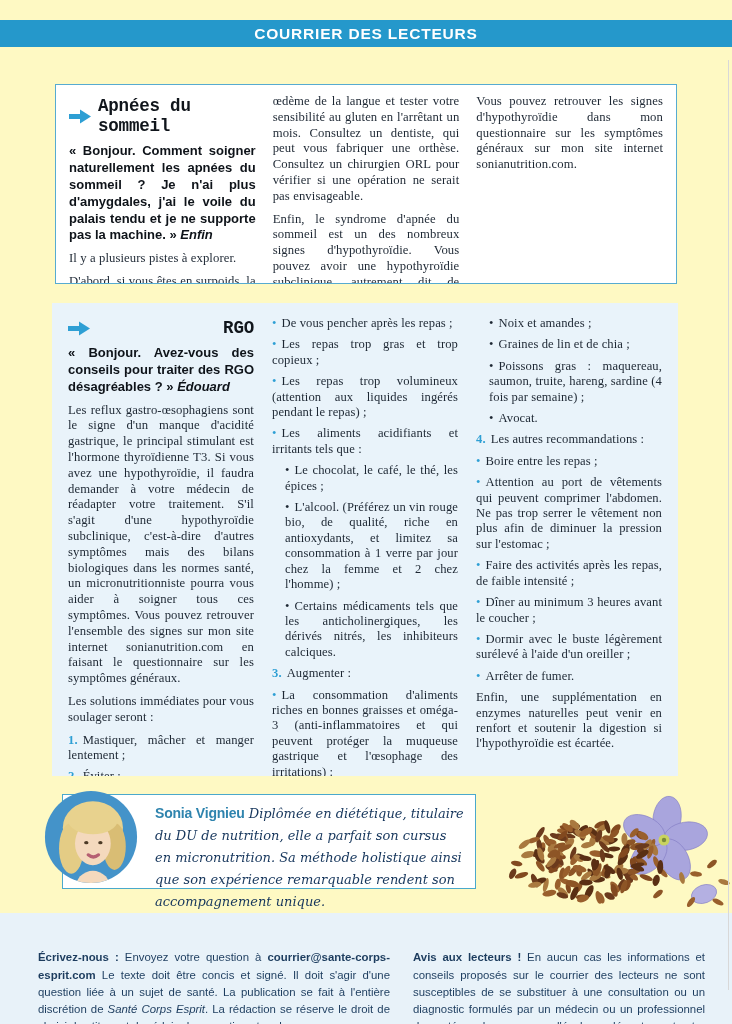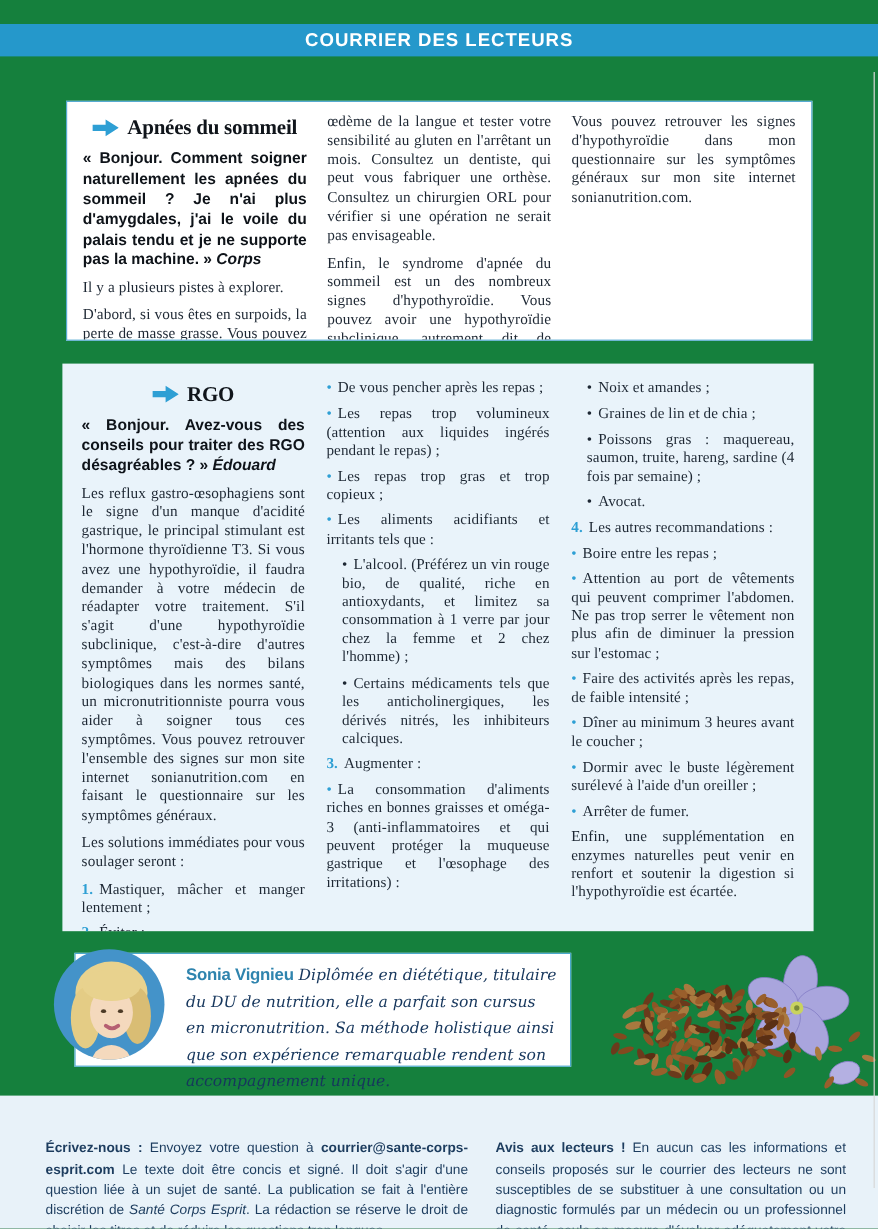--- a/index.html
+++ b/index.html
@@ -1,31 +1,31 @@
 <!DOCTYPE html>
 <html><head>
 <meta charset="utf-8">
 <style>
   html,body{margin:0;padding:0;background:#9a9a9a;}
-  .page{position:relative;width:732px;height:1024px;background:#15803d;overflow:hidden;
+  .page{position:relative;width:732px;height:1024px;background:#fef9c3;overflow:hidden;
         font-family:"Liberation Serif",serif;color:#1d2733;margin:0 auto;}
   
   .topbar{position:absolute;left:0;top:20px;width:732px;height:27px;background:#2598cb;
           display:flex;align-items:center;justify-content:center;}
   .topbar span{color:#ffffff;font-family:"Liberation Sans",sans-serif;font-weight:700;
                font-size:15.5px;letter-spacing:0.8px;}
   
   .box{position:absolute;display:flex;box-sizing:border-box;}
   .box .col{flex:1 1 0;min-width:0;}
   .apnees{left:55px;top:84px;width:622px;height:200px;background:#ffffff;
           border:1.5px solid #56abd1;padding:9px 13px;gap:17px;overflow:hidden;}
   .rgo{left:52px;top:303px;width:626px;height:473px;background:#e9f3fa;
        padding:13px 16px;gap:18px;overflow:hidden;}
-  .art-title{margin:2px 0 7px 0;display:flex;align-items:center;justify-content:center;gap:7px;
-             font-family:Liberation Serif, serif;font-weight:800;font-size:17.5px;
+  .art-title{margin:2px 0 7px 0;display:flex;align-items:center;justify-content:space-between;gap:7px;
+             font-family:Liberation Mono, monospace;font-weight:800;font-size:17.5px;
              color:#10151b;letter-spacing:-0.2px;}
   .arrow-icon{display:inline-flex;width:22px;height:15px;flex:0 0 auto;}
   .question{font-family:"Liberation Sans",sans-serif;font-weight:700;font-size:13px;
             line-height:1.3;color:#0e1319;margin:0 0 7px 0;text-align:justify;}
   .question .author{font-style:italic;}
   .body{font-size:12.7px;line-height:15.8px;letter-spacing:0.1px;text-align:justify;
         margin:0 0 7px 0;}
   
   .li{font-size:12.6px;line-height:15.4px;letter-spacing:0.1px;text-align:justify;
       margin:0 0 6px 0;}
@@ -71,21 +71,21 @@
       <h2 class="art-title">
         <span class="arrow-icon">
           <svg viewBox="0 0 24 16" width="22" height="15">
               <path d="M0 5.2 H12 V0.4 L24 8 12 15.6 V10.8 H0 Z" fill="#2e9fd4"></path>
             </svg>
         </span>
         <span>Apnées du sommeil</span>
       </h2>
       <p class="question">
         <span>« Bonjour. Comment soigner naturellement les apnées du sommeil ? Je n'ai plus d'amygdales, j'ai le voile du palais tendu et je ne supporte pas la machine. »</span>
-        <span class="author">Corps</span>
+        <span class="author">Enfin</span>
       </p>
       <p class="body">Il y a plusieurs pistes à explorer.</p>
       <p class="body">D'abord, si vous êtes en surpoids, la perte de masse grasse. Vous pouvez avoir une inflammation comme un</p>
     </div>
     <div class="col">
       <p class="body">œdème de la langue et tester votre sensibilité au gluten en l'arrêtant un mois. Consultez un dentiste, qui peut vous fabriquer une orthèse. Consultez un chirurgien ORL pour vérifier si une opération ne serait pas envisageable.</p>
       <p class="body">Enfin, le syndrome d'apnée du sommeil est un des nombreux signes d'hypothyroïdie. Vous pouvez avoir une hypothyroïdie subclinique, autrement dit de nombreux signes</p>
     </div>
     <div class="col">
       <p class="body">Vous pouvez retrouver les signes d'hypothyroïdie dans mon questionnaire sur les symptômes généraux sur mon site internet sonianutrition.com.</p>
@@ -109,23 +109,24 @@
       <p class="body">Les reflux gastro-œsophagiens sont le signe d'un manque d'acidité gastrique, le principal stimulant est l'hormone thyroïdienne T3. Si vous avez une hypothyroïdie, il faudra demander à votre médecin de réadapter votre traitement. S'il s'agit d'une hypothyroïdie subclinique, c'est-à-dire d'autres symptômes mais des bilans biologiques dans les normes santé, un micronutritionniste pourra vous aider à soigner tous ces symptômes. Vous pouvez retrouver l'ensemble des signes sur mon site internet sonianutrition.com en faisant le questionnaire sur les symptômes généraux.</p>
       <p class="body">Les solutions immédiates pour vous soulager seront :</p>
       <div>
           <div class="li num"><span class="num">1.</span><span class="t">Mastiquer, mâcher et manger lentement ;</span></div>
           <div class="li num"><span class="num">2.</span><span class="t">Éviter :</span></div>
         </div>
     </div>
     <div class="col">
       <div>
           <div class="li bullet"><span class="blt">•</span><span>De vous pencher après les repas ;</span></div>
+          <div class="li bullet"><span class="blt">•</span><span>Les repas trop gras et trop copieux ;</span></div>
           <div class="li bullet"><span class="blt">•</span><span>Les repas trop volumineux (attention aux liquides ingérés pendant le repas) ;</span></div>
-          <div class="li bullet"><span class="blt">•</span><span>Les repas trop gras et trop copieux ;</span></div>
           <div class="li bullet"><span class="blt">•</span><span>Les aliments acidifiants et irritants tels que :</span></div>
+          <div class="li sub"><span class="blt">•</span><span>Le chocolat, le café, le thé, les épices ;</span></div>
           <div class="li sub"><span class="blt">•</span><span>L'alcool. (Préférez un vin rouge bio, de qualité, riche en antioxydants, et limitez sa consommation à 1 verre par jour chez la femme et 2 chez l'homme) ;</span></div>
           <div class="li sub"><span class="blt">•</span><span>Certains médicaments tels que les anticholinergiques, les dérivés nitrés, les inhibiteurs calciques.</span></div>
           <div class="li num"><span class="num">3.</span><span class="t">Augmenter :</span></div>
           <div class="li bullet"><span class="blt">•</span><span>La consommation d'aliments riches en bonnes graisses et oméga-3 (anti-inflammatoires et qui peuvent protéger la muqueuse gastrique et l'œsophage des irritations) :</span></div>
         </div>
     </div>
     <div class="col">
       <div>
           <div class="li sub"><span class="blt">•</span><span>Noix et amandes ;</span></div>
           <div class="li sub"><span class="blt">•</span><span>Graines de lin et de chia ;</span></div>

